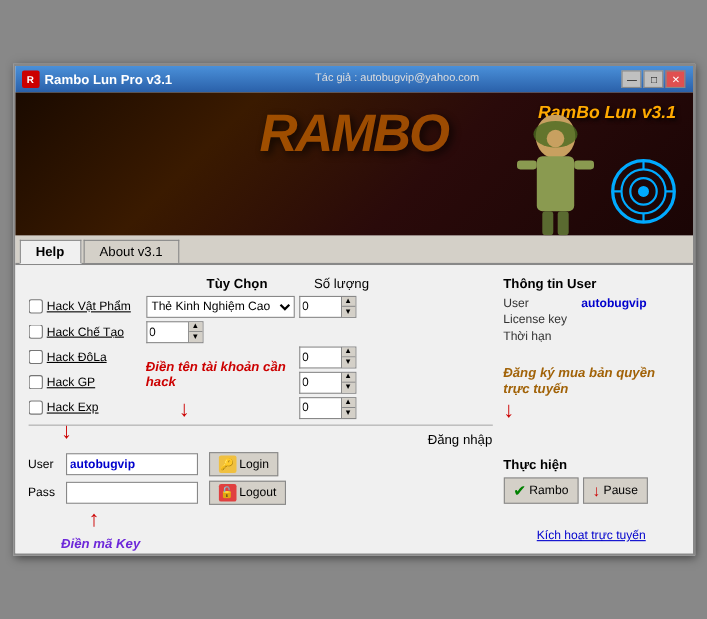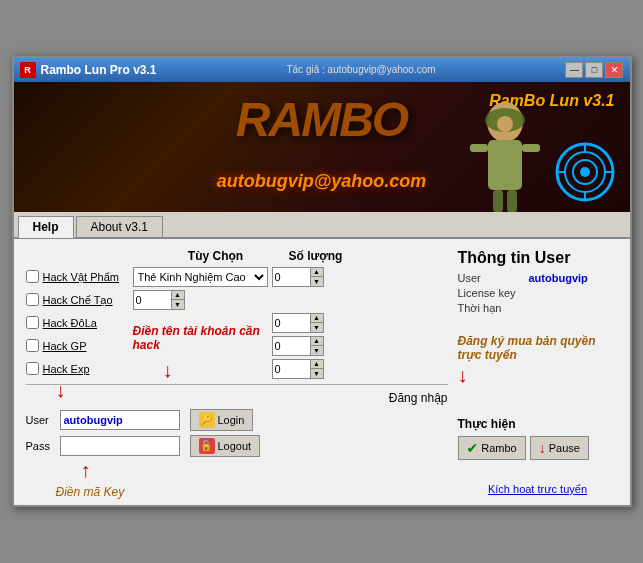--- a/index.html
+++ b/index.html
@@ -173,22 +173,21 @@
     .col-label {
       width: 120px;
     }
     .col-tuychon {
       width: 140px;
       text-align: center;
       font-weight: bold;
     }
     .col-soluong {
       width: 60px;
-      text-align: center;
-      font-weight: bold;
+      font-weight: normal;
     }
     .hack-row {
       display: flex;
       align-items: center;
       margin-bottom: 3px;
     }
     .hack-row input[type=checkbox] {
       margin-right: 4px;
     }
     .hack-label {
@@ -285,21 +284,21 @@
       width: 16px;
       height: 16px;
       border-radius: 2px;
       display: flex;
       align-items: center;
       justify-content: center;
       font-size: 10px;
     }
     .right-panel-title {
       font-weight: bold;
-      font-size: 16px;
+      font-size: 12px;
       margin-bottom: 5px;
     }
     .right-info-row {
       display: flex;
       align-items: center;
       margin-bottom: 3px;
       font-size: 11px;
       gap: 6px;
     }
     .right-info-label {
@@ -361,21 +360,20 @@
     <div class="titlebar-buttons">
       <div class="titlebar-btn">—</div>
       <div class="titlebar-btn">□</div>
       <div class="titlebar-btn close">✕</div>
     </div>
   </div>
 
   <div class="banner">
     <div class="banner-logo">RAMBO</div>
     <div class="banner-text-rambo">RamBo Lun v3.1</div>
-    <div class="banner-text-email">autobugvip@yahoo.com</div>
 
     <svg class="banner-soldier" viewBox="0 0 90 110">
       <ellipse cx="45" cy="20" rx="18" ry="20" fill="#c8a060"></ellipse>
       <rect x="28" y="38" width="34" height="50" rx="5" fill="#8a9a50"></rect>
       <rect x="10" y="42" width="18" height="8" rx="3" fill="#8a9a50"></rect>
       <rect x="62" y="42" width="18" height="8" rx="3" fill="#8a9a50"></rect>
       <rect x="33" y="88" width="10" height="22" rx="3" fill="#5a6a30"></rect>
       <rect x="47" y="88" width="10" height="22" rx="3" fill="#5a6a30"></rect>
       <ellipse cx="45" cy="18" rx="20" ry="12" fill="#4a6a20" opacity="0.8"></ellipse>
       <ellipse cx="45" cy="22" rx="8" ry="8" fill="#c8a060"></ellipse>
@@ -495,21 +493,21 @@
               <div class="btn-icon" style="background:#f0c040;">🔑</div>
               <span>Login</span>
             </button>
           </div>
           <div class="login-row" style="position:relative;">
             <span class="login-label">Pass</span>
             <input type="password" class="login-input" style="">
 
             <div style="position:absolute;left:55px;bottom:-25px;color:#cc0000;font-size:20px;font-weight:bold;pointer-events:none;z-index:10;">↑</div>
 
-            <div style="position:absolute;left:30px;bottom:-42px;color:#a16207;font-weight:normal;font-size:12px;font-style:italic;pointer-events:none;z-index:10;">
+            <div style="position:absolute;left:30px;bottom:-42px;color:#6d28d9;font-weight:bold;font-size:12px;font-style:italic;pointer-events:none;z-index:10;">
               <span>Điền mã Key</span>
             </div>
             <button class="login-btn" style="margin-left:6px;">
               <div class="btn-icon" style="background:#e04040;">🔓</div>
               <span>Logout</span>
             </button>
           </div>
         </div>
       </div>
 

